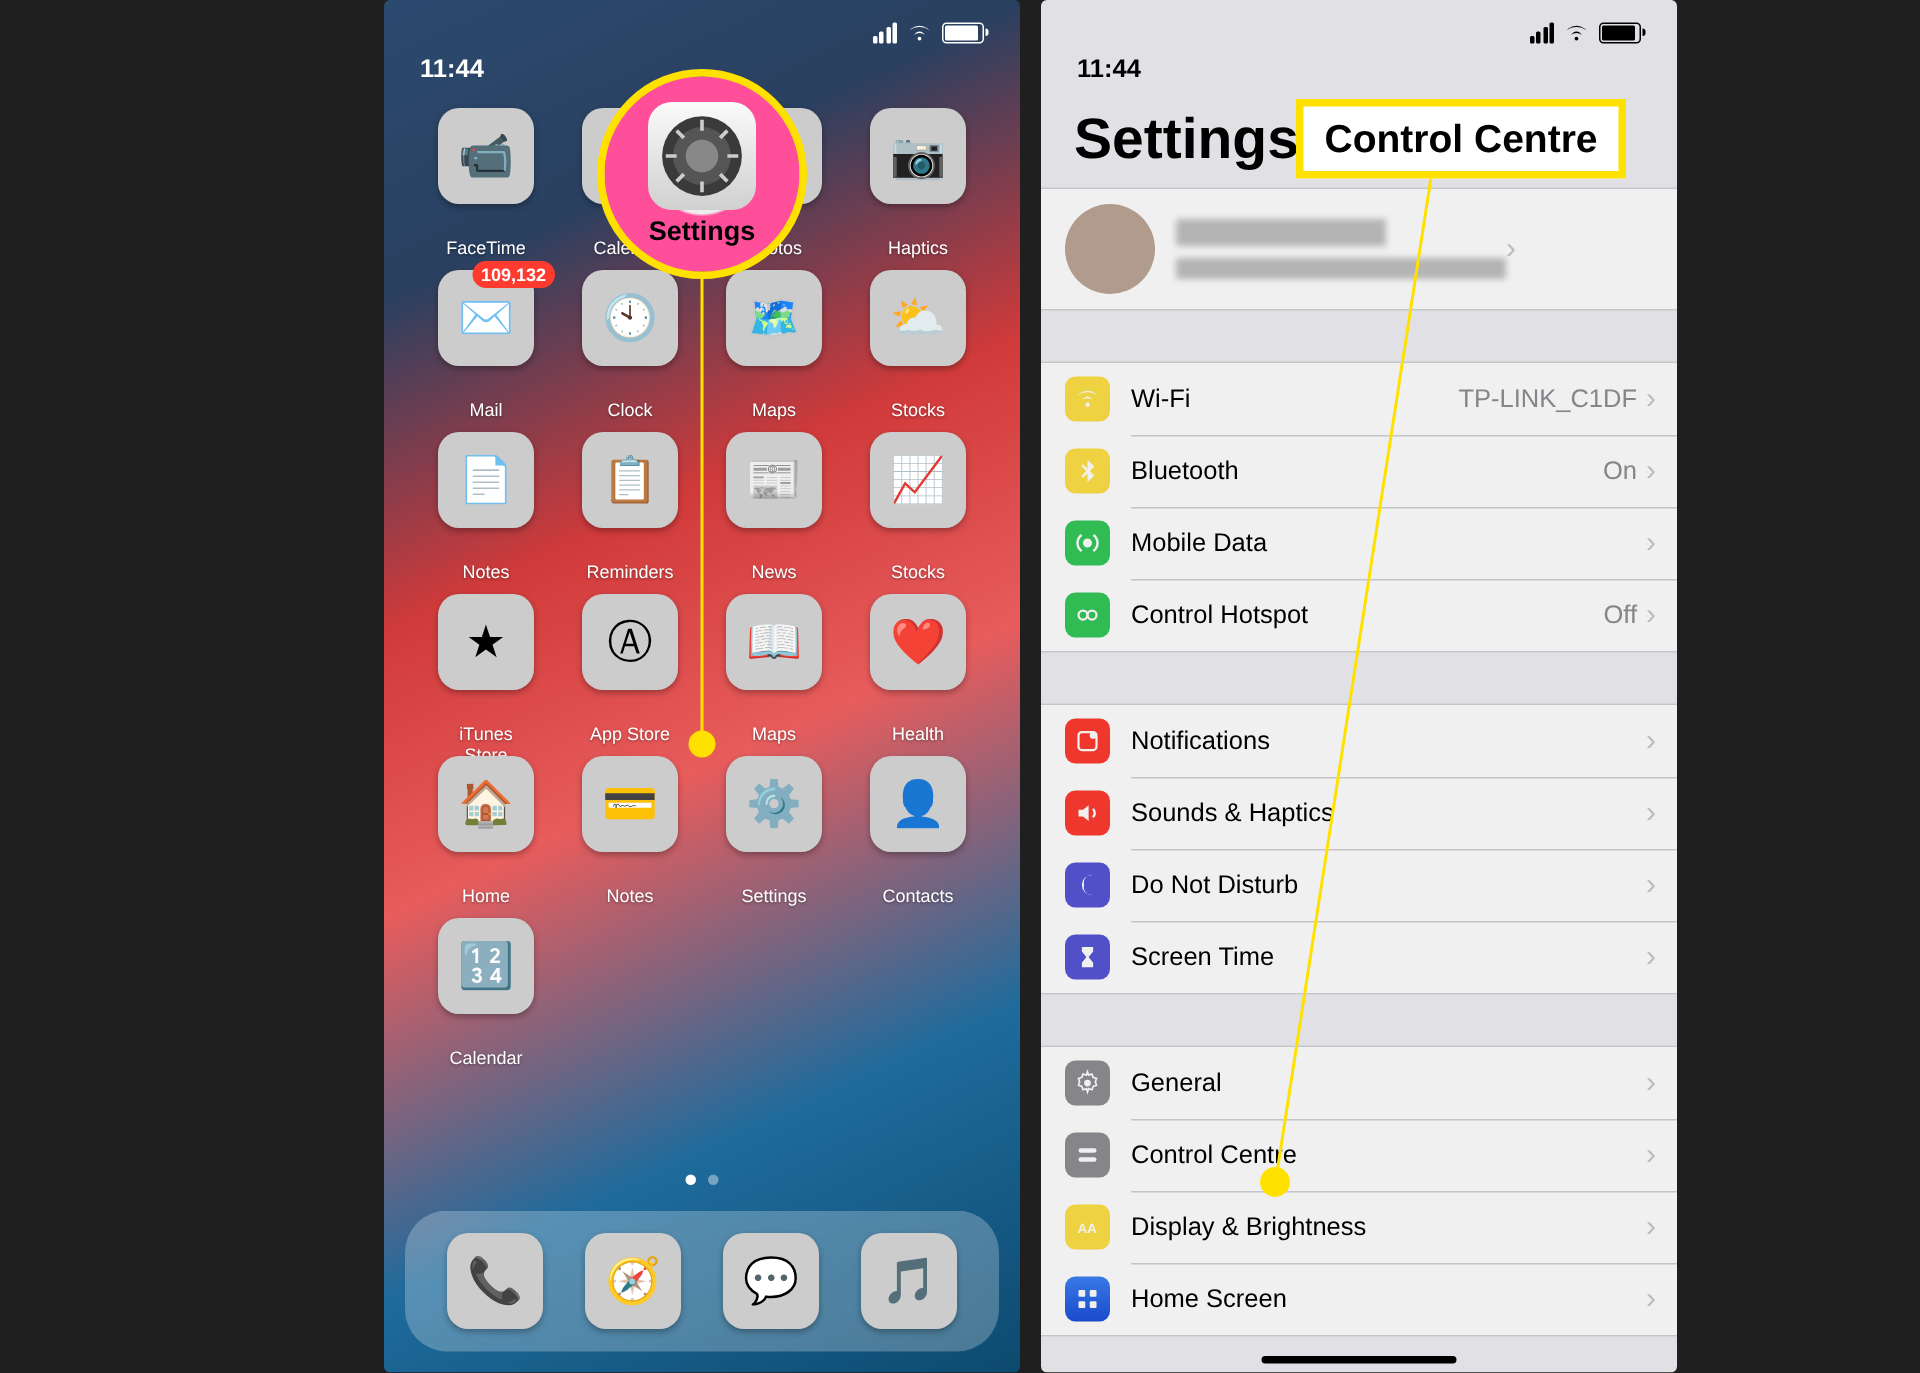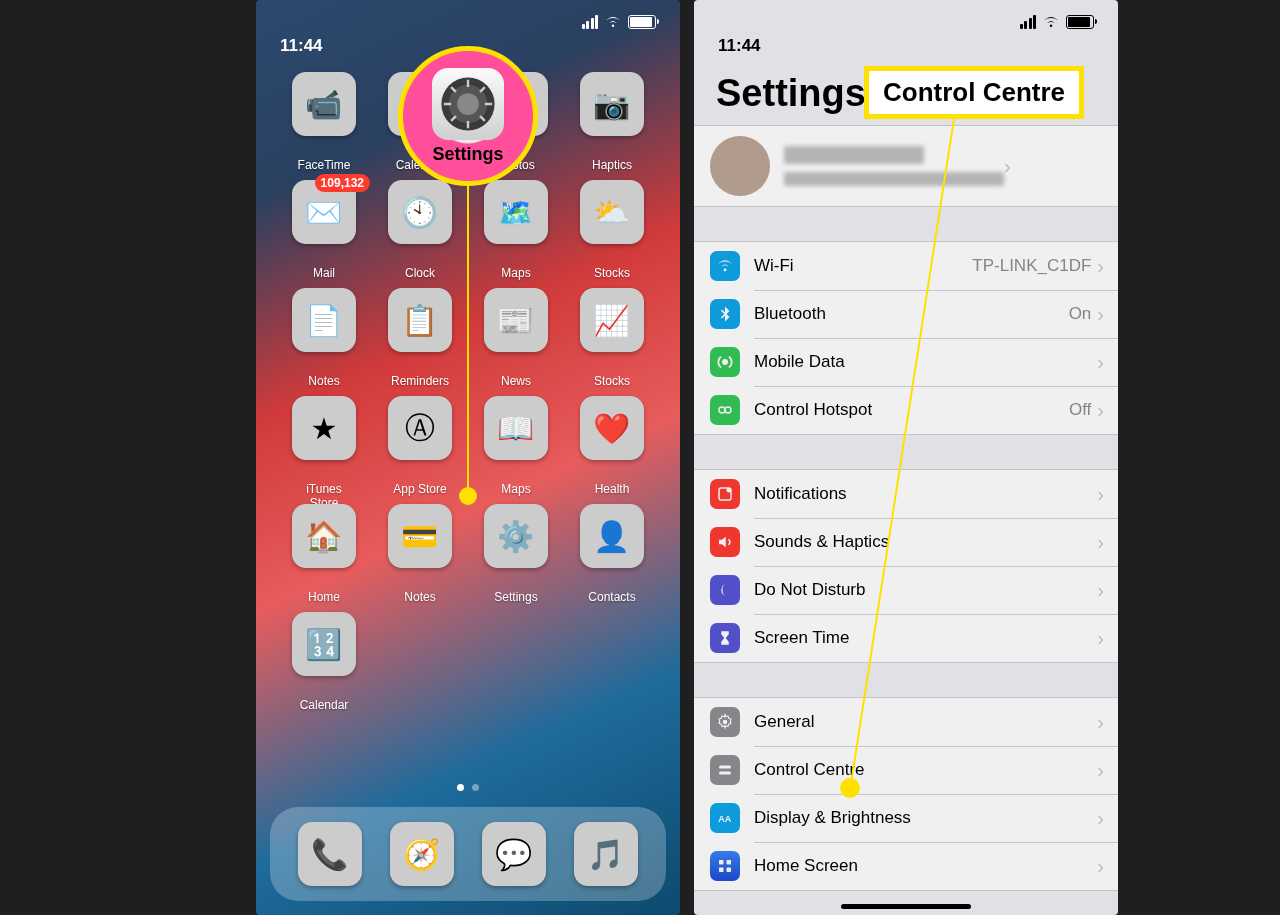--- a/index.html
+++ b/index.html
@@ -59,21 +59,21 @@
   .blur{display:flex;flex-direction:column;gap:8px;}
   .blur span{display:block;background:#c0c0c0;height:14px;border-radius:2px;filter:blur(2px);}
   .blur span:first-child{width:140px;height:18px}
   .blur span:last-child{width:220px;height:14px}
   
   .ylabel{position:absolute;top:66px;left:170px;background:#fff;border:5px solid #ffe100;padding:6px 14px;font-size:26px;font-weight:600;z-index:7;}
   .yline2{position:absolute;left:260px;top:112px;width:2px;height:680px;background:#ffe100;z-index:6;transform:rotate(8.8deg);transform-origin:top;}
   .ydot2{position:absolute;left:146px;top:778px;width:20px;height:20px;background:#ffe100;border-radius:50%;z-index:6;}
   .homebar{position:absolute;bottom:6px;left:50%;transform:translateX(-50%);width:130px;height:5px;background:#000;border-radius:3px;}
   
-  .c-orange{background:#ff9500}.c-blue{background:#0ea5e9}.c-green{background:#34c759}.c-red{background:#ff3b30}.c-purple{background:#5856d6}.c-grey{background:#8e8e93}.c-bluegrad{background:linear-gradient(#3b82f6,#1d4ed8)}
+  .c-orange{background:#ff9500}.c-blue{background:#fde047}.c-green{background:#34c759}.c-red{background:#ff3b30}.c-purple{background:#5856d6}.c-grey{background:#8e8e93}.c-bluegrad{background:linear-gradient(#3b82f6,#1d4ed8)}
   
   .i-green{background:#30d158}.i-white{background:#fff}.i-dark{background:#1c1c1e;color:#fff}.i-blue{background:#1e7bf2}.i-red{background:#fff}.i-orange{background:#ff9500}.i-pink{background:#f759ab}.i-grey{background:linear-gradient(#fafafa,#d0d0d0)}
 </style>
 </head>
 <body>
 
 <div class="stage">
 
   <div class="phone home">
     <div class="status">

